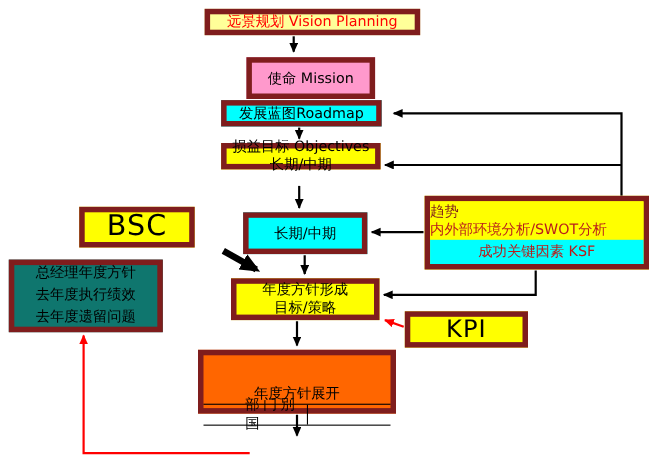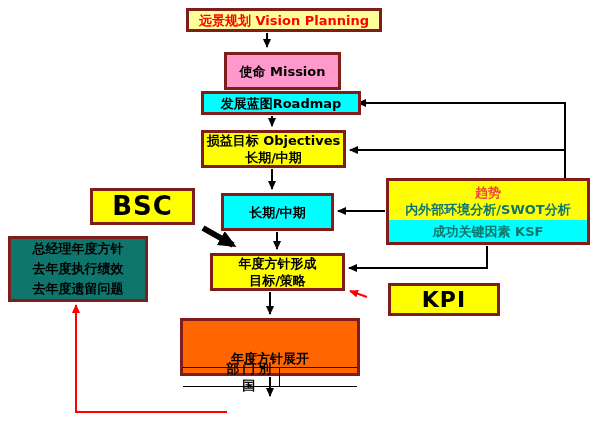--- a/index.html
+++ b/index.html
@@ -6,47 +6,47 @@
   .canvas{
     position:relative;
     width:600px;height:433px;
     background:#fff;
     font-family:"DejaVu Sans","Liberation Sans",sans-serif;
     overflow:hidden;
   }
   .arrows{position:absolute;left:0;top:0;width:600px;height:433px;pointer-events:none;}
   .node{
     position:absolute;
-    border:3px solid #7f1d1d;
+    border:5px solid #7f1d1d;
     box-sizing:border-box;
     display:flex;
     flex-direction:column;
     align-items:center;
     justify-content:center;
-    text-align:center;
-    font-weight:bold;
+    text-align:left;
+    font-weight:normal;
     font-size:13px;
     line-height:17px;
     color:#000;
   }
   .vision{left:186px;top:8px;width:196px;height:24px;background:#FFFF99;color:#FF0000;}
   .mission{left:224px;top:52px;width:117px;height:38px;background:#FF99CC;}
-  .roadmap{left:201px;top:91px;width:160px;height:24px;background:#00FFFF;}
-  .objectives{left:201px;top:130px;width:145px;height:38px;background:#FFFF00;}
+  .roadmap{left:201px;top:91px;width:146px;height:24px;background:#00FFFF;}
+  .objectives{left:201px;top:130px;width:145px;height:24px;background:#FFFF00;}
   .strategy{left:221px;top:193px;width:113px;height:38px;background:#00FFFF;}
-  .bsc{left:90px;top:188px;width:105px;height:37px;background:#FFFF00;font-size:26px;letter-spacing:1px;}
+  .bsc{left:72px;top:188px;width:105px;height:37px;background:#FFFF00;font-size:26px;letter-spacing:1px;}
   .analysis{left:386px;top:178px;width:204px;height:67px;background:#FFFF00;padding:0;}
   .analysis-top{width:100%;flex:1;display:flex;flex-direction:column;justify-content:center;background:#FFFF00;}
   .analysis-bottom{width:100%;height:22px;display:flex;align-items:center;justify-content:center;background:#00FFFF;}
-  .magenta{color:#ef4444;}
-  .red{color:#0f766e;}
+  .magenta{color:#7f1d1d;}
+  .red{color:#b91c1c;}
   .inputs{left:8px;top:236px;width:140px;height:66px;background:#0f766e;}
   .inputs div{line-height:20px;}
   .policy{left:210px;top:253px;width:135px;height:38px;background:#FFFF00;}
-  .kpi{left:388px;top:283px;width:112px;height:33px;background:#FFFF00;font-size:22px;letter-spacing:1px;}
+  .kpi{left:368px;top:283px;width:112px;height:33px;background:#FFFF00;font-size:22px;letter-spacing:1px;}
   .deployment{left:180px;top:318px;width:180px;height:58px;background:#FF6600;padding:0;}
   .dep-title{width:100%;height:19px;display:flex;align-items:center;justify-content:center;border-bottom:1px solid #000;box-sizing:border-box;margin-top:42px;}
   .dep-mid{width:100%;height:19px;display:flex;border-bottom:1px solid #000;box-sizing:border-box;}
   .dep-cell1{width:56%;display:flex;align-items:center;justify-content:center;border-right:1px solid #000;box-sizing:border-box;letter-spacing:3px;padding-left:38px;}
   .dep-cell2{width:44%;display:flex;align-items:center;justify-content:center;letter-spacing:3px;}
   .dep-bottom{width:100%;height:18px;display:flex;align-items:center;justify-content:center;}
   .review{left:229px;top:400px;width:87px;height:24px;background:#0ea5e9;margin-top:44px;}
 </style>
 </head>
 <body>

